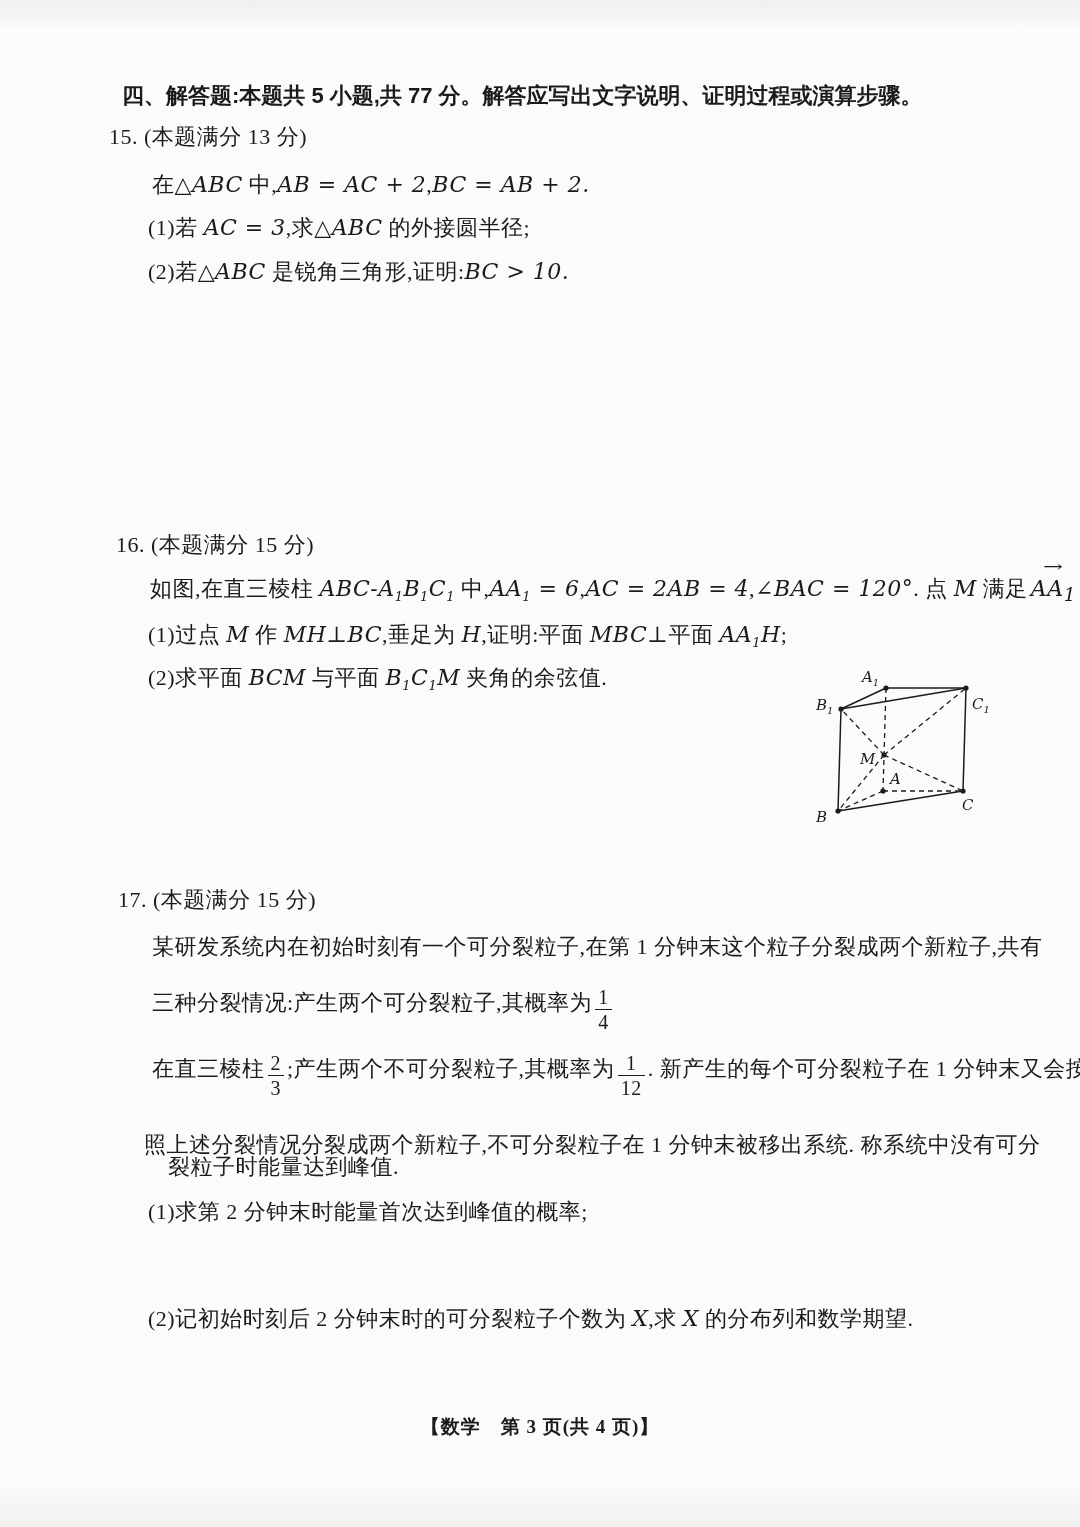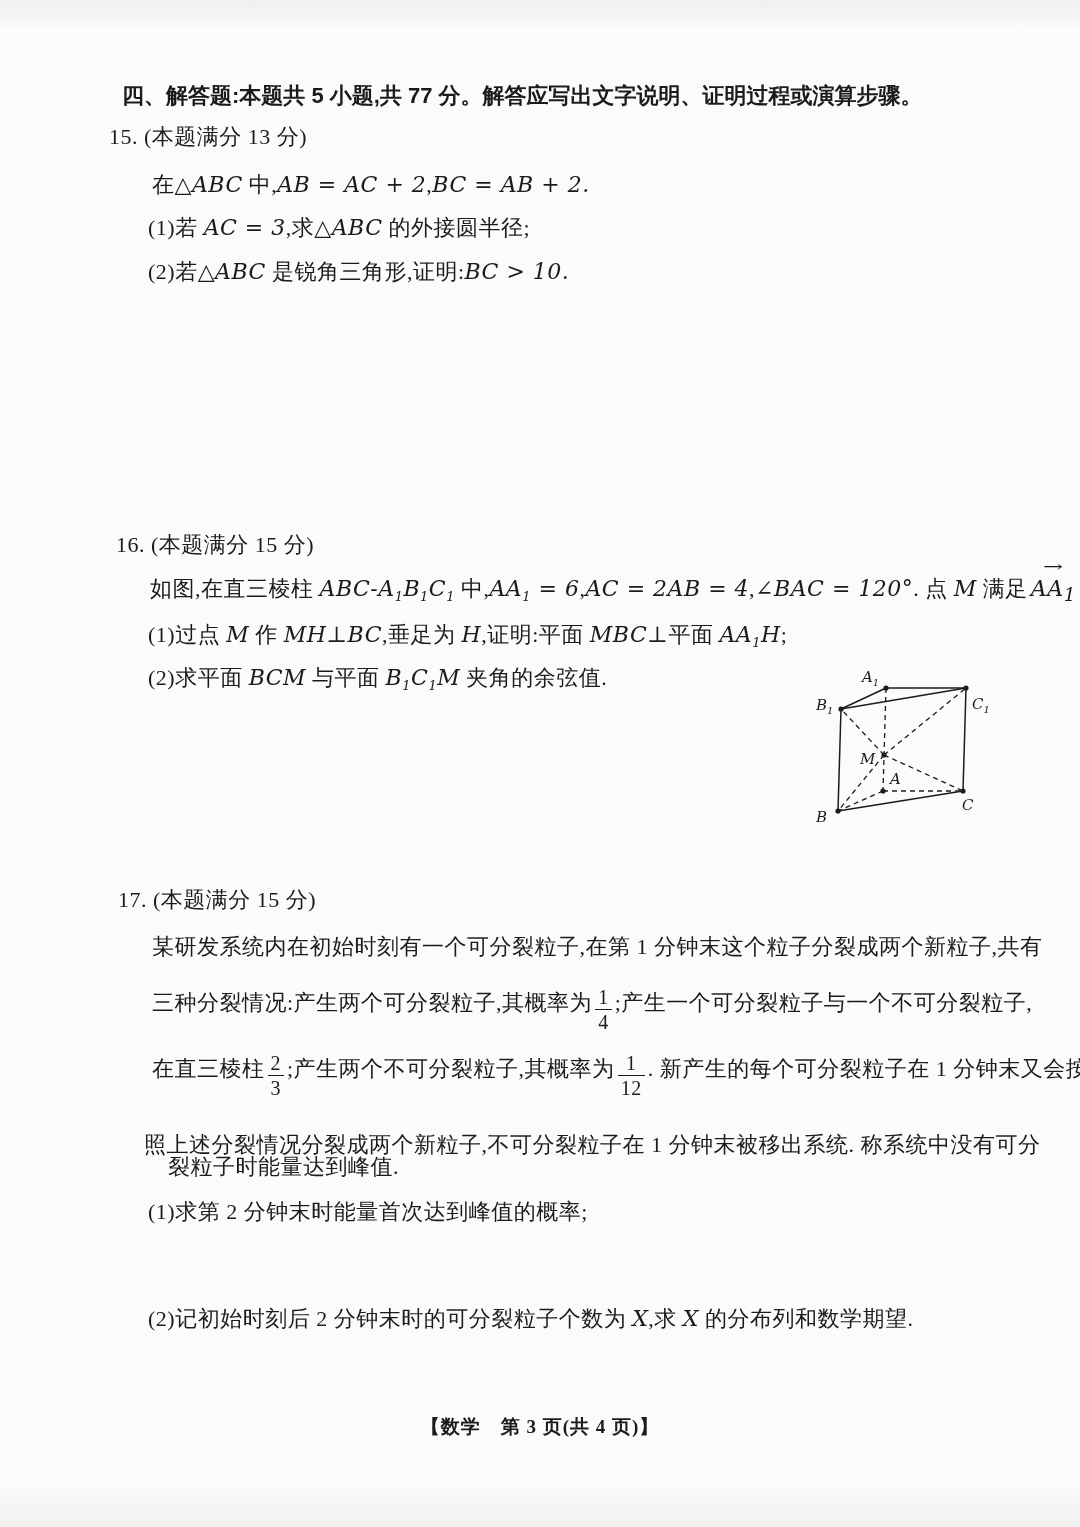--- a/index.html
+++ b/index.html
@@ -92,21 +92,21 @@
     <div class="fig-label" style="left:60px;  top:92px;"><span>M</span></div>
     <div class="fig-label" style="left:90px;  top:112px;"><span>A</span></div>
     <div class="fig-label" style="left:16px;  top:150px;"><span>B</span></div>
     <div class="fig-label" style="left:162px; top:138px;"><span>C</span></div>
   </div>
 
   <div class="line" style="left:118px; top:885px;">
     <span class="pnum">17.</span><span>(本题满分 15 分)</span>
   </div>
   <div class="line" style="left:152px; top:932px;"><span class="text">某研发系统内在初始时刻有一个可分裂粒子,在第 1 分钟末这个粒子分裂成两个新粒子,共有</span></div>
-  <div class="line" style="left:152px; top:987px;"><span class="text">三种分裂情况:产生两个可分裂粒子,其概率为</span><span class="frac"><span class="num">1</span><span class="den">4</span></span><span class="text">;产生一个可分裂粒子与一个不可分裂粒子,</span></div>
+  <div class="line" style="left:152px; top:987px;"><span class="text">三种分裂情况:产生两个可分裂粒子,其概率为</span><span class="frac"><span class="num">1</span><span class="den">4</span></span></div>
   <div class="line" style="left:152px; top:1053px;"><span class="text">在直三棱柱</span><span class="frac"><span class="num">2</span><span class="den">3</span></span><span class="text">;产生两个不可分裂粒子,其概率为</span><span class="frac"><span class="num">1</span><span class="den">12</span></span><span class="text">. 新产生的每个可分裂粒子在 1 分钟末又会按</span></div>
   <div class="line" style="left:144px; top:1110px;margin-top:20px;"><span class="text">照上述分裂情况分裂成两个新粒子,不可分裂粒子在 1 分钟末被移出系统. 称系统中没有可分</span></div>
   <div class="line" style="left:144px; top:1152px;margin-left:24px;"><span class="text">裂粒子时能量达到峰值.</span></div>
   <div class="line" style="left:148px; top:1197px;"><span class="text">(1)求第 2 分钟末时能量首次达到峰值的概率;</span></div>
   <div class="line" style="left:148px; top:1304px;"><span class="text">(2)记初始时刻后 2 分钟末时的可分裂粒子个数为 </span><span class="math">X</span><span class="text">,求 </span><span class="math">X</span><span class="text"> 的分布列和数学期望.</span></div>
 
   <div class="footer-line">【数学　第 3 页(共 4 页)】</div>
 
 </div>
 

